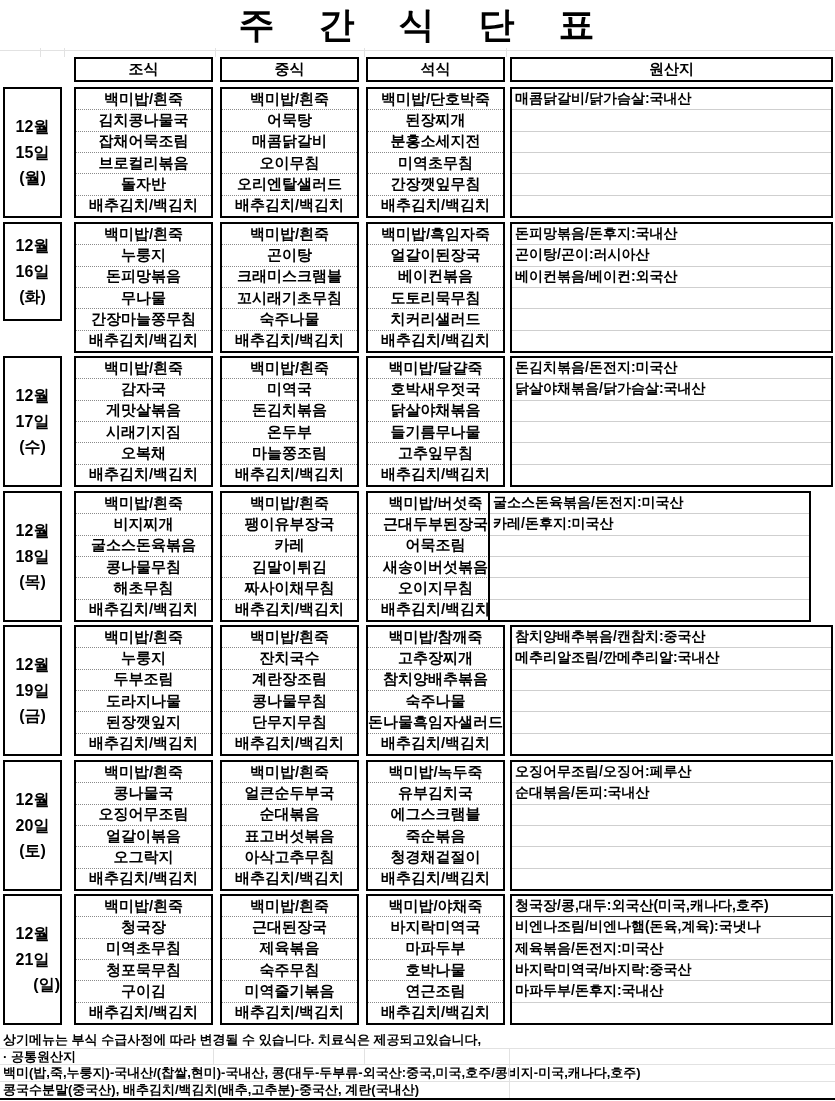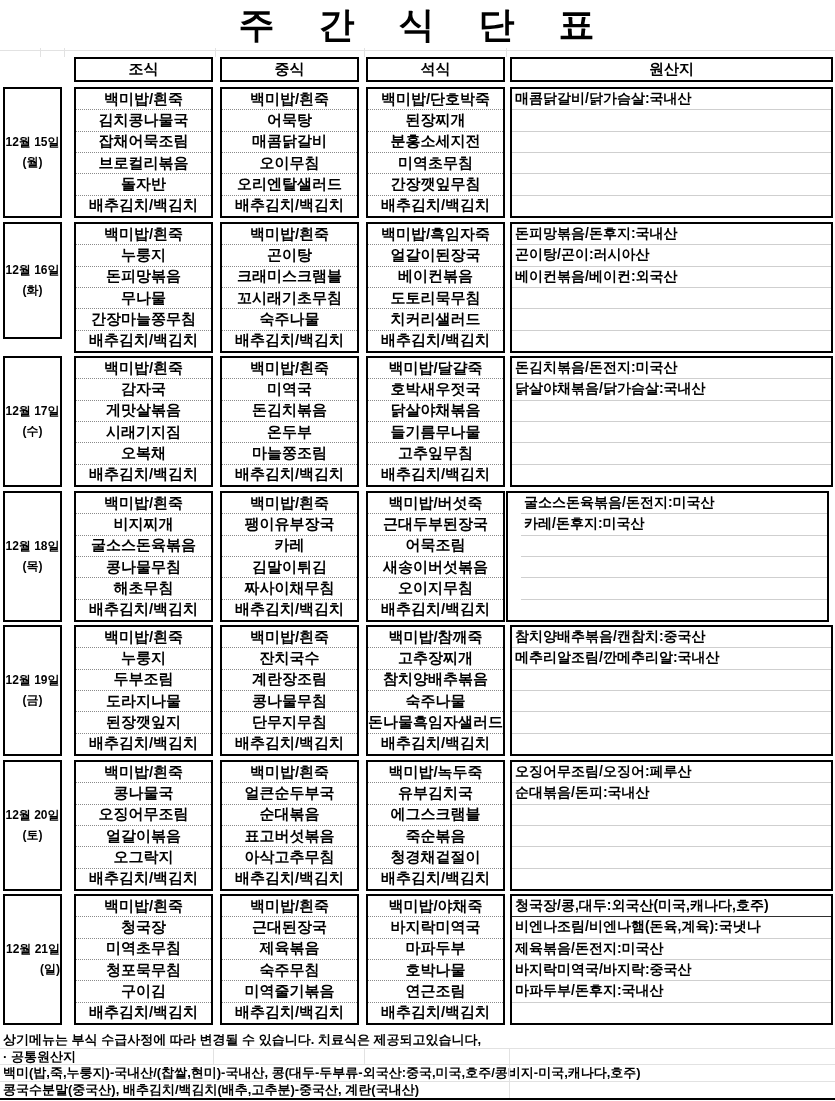--- a/index.html
+++ b/index.html
@@ -17,21 +17,21 @@
     position:absolute;top:57px;height:25px;border:2px solid #000;box-sizing:border-box;
     display:flex;align-items:center;justify-content:center;font-size:15px;background:#fff;
   }
   .hdr-breakfast{left:74px;width:139px;}
   .hdr-lunch{left:220px;width:139px;}
   .hdr-dinner{left:366px;width:139px;}
   .hdr-origin{left:510px;width:323px;}
   .daybox{
     position:absolute;left:3px;width:59px;border:2px solid #000;box-sizing:border-box;
     display:flex;flex-direction:column;align-items:center;justify-content:center;
-    font-size:12px;text-align:center;line-height:1.6;background:#fff;
+    font-size:16px;text-align:center;line-height:1.6;background:#fff;
   }
   .mealbox{
     position:absolute;border:2px solid #000;box-sizing:border-box;background:#fff;
     display:flex;flex-direction:column;
   }
   .menu-line{
     flex:1;display:flex;align-items:center;justify-content:center;
     font-size:15px;border-bottom:1px dotted #8a8a8a;overflow:hidden;white-space:nowrap;
   }
   .menu-line:last-child{border-bottom:none;}
@@ -97,21 +97,21 @@
         <div class="menu-line">배추김치/백김치</div>
       </div>
       <div class="mealbox" style="left: 510px; top: 87px; width: 323px; height: 131px;">
         <div class="origin-line">매콤닭갈비/닭가슴살:국내산</div>
         <div class="origin-line"></div>
         <div class="origin-line"></div>
         <div class="origin-line"></div>
         <div class="origin-line"></div>
         <div class="origin-line"></div>
       </div>
-      <div class="daybox" style="top: 222px; height: 117px;">
+      <div class="daybox" style="top: 222px; height: 99px;">
         <div>12월 16일</div>
         <div>(화)</div>
       </div>
       <div class="mealbox" style="left: 74px; top: 222px; width: 139px; height: 131px;">
         <div class="menu-line">백미밥/흰죽</div>
         <div class="menu-line">누룽지</div>
         <div class="menu-line">돈피망볶음</div>
         <div class="menu-line">무나물</div>
         <div class="menu-line">간장마늘쫑무침</div>
         <div class="menu-line">배추김치/백김치</div>
@@ -197,21 +197,21 @@
         <div class="menu-line">배추김치/백김치</div>
       </div>
       <div class="mealbox" style="left: 366px; top: 491px; width: 139px; height: 131px;">
         <div class="menu-line">백미밥/버섯죽</div>
         <div class="menu-line">근대두부된장국</div>
         <div class="menu-line">어묵조림</div>
         <div class="menu-line">새송이버섯볶음</div>
         <div class="menu-line">오이지무침</div>
         <div class="menu-line">배추김치/백김치</div>
       </div>
-      <div class="mealbox" style="left: 506px; top: 491px; width: 323px; height: 131px; padding-left: 13px;">
+      <div class="mealbox" style="left: 488px; top: 491px; width: 323px; height: 131px;">
         <div class="origin-line">굴소스돈육볶음/돈전지:미국산</div>
         <div class="origin-line">카레/돈후지:미국산</div>
         <div class="origin-line"></div>
         <div class="origin-line"></div>
         <div class="origin-line"></div>
         <div class="origin-line"></div>
       </div>
       <div class="daybox" style="top: 625px; height: 131px;">
         <div>12월 19일</div>
         <div>(금)</div>

